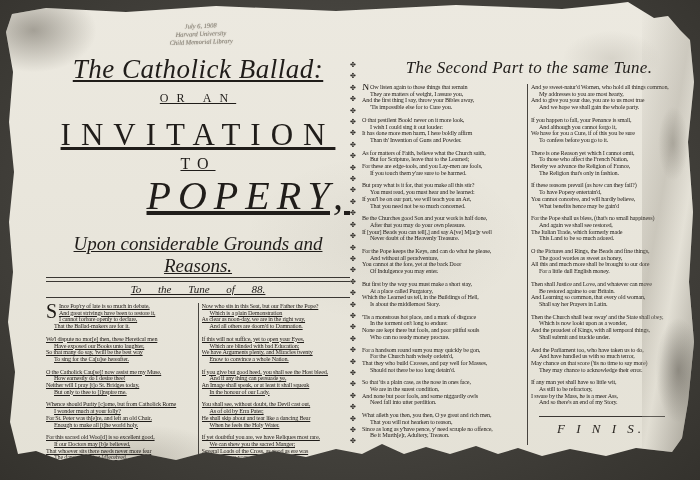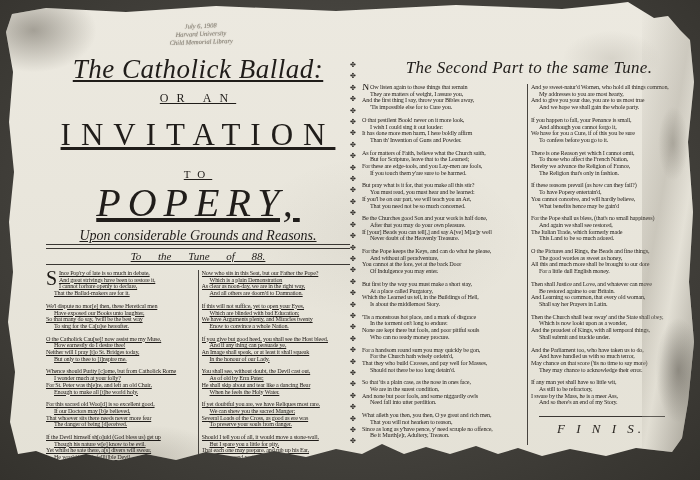--- a/index.html
+++ b/index.html
@@ -26,23 +26,23 @@
       radial-gradient(ellipse 20px 50px at 60% 30%, rgba(90,85,75,.30), transparent 75%),
       linear-gradient(100deg, transparent 0%, rgba(125,119,106,.28) 40%, rgba(215,211,200,.25) 60%, rgba(85,80,70,.5) 100%);}
   .handwriting{position:absolute;left:120px;top:20px;width:150px;text-align:center;
     font-style:italic;font-size:6.5px;line-height:8px;color:var(--faded_ink);
     transform:rotate(-2deg);text-shadow:0 0 1px rgba(140,134,122,.8);}
   
   .left-half{position:absolute;left:40px;top:52px;width:304px;text-align:center;color:var(--ink);text-decoration:underline;}
   .t-main{font-style:italic;font-size:27px;line-height:30px;letter-spacing:.5px;}
   .t-oran{font-size:12px;letter-spacing:8px;margin-top:7px;}
   .t-invitation{font-size:31px;letter-spacing:10px;margin-top:12px;line-height:34px;}
-  .t-to{font-size:11px;letter-spacing:7px;margin-top:16px;}
-  .t-popery{font-style:italic;font-size:40px;letter-spacing:7px;line-height:42px;margin-top:2px;}
-  .t-subtitle{font-style:italic;font-size:14px;margin-top:4px;}
+  .t-to{font-size:16px;letter-spacing:7px;margin-top:3px;}
+  .t-popery{font-style:italic;font-size:40px;letter-spacing:7px;line-height:42px;margin-top:2px;text-align:right;}
+  .t-subtitle{font-style:italic;font-size:19px;margin-top:16px;}
   .tune-block{margin-top:0;}
   .rule2{height:3px;border-top:1.5px solid #3a3733;border-bottom:1px solid #3a3733;}
   .rule1{height:1px;background:#3a3733;}
   .tune-text{font-style:italic;font-size:11px;word-spacing:14px;padding:1px 0 2px 0;}
   .cols{display:flex;text-align:left;margin-top:5px;}
   .colrule{width:1px;background:#47443f;align-self:stretch;margin:0 3px;}
   .vcol{font-size:6.2px;line-height:6.7px;letter-spacing:-0.2px;color:#241f1b;
     white-space:nowrap;overflow:hidden;flex:1;}
   .stanza{margin-bottom:6px;}
   .line:nth-child(even){padding-left:8px;}

